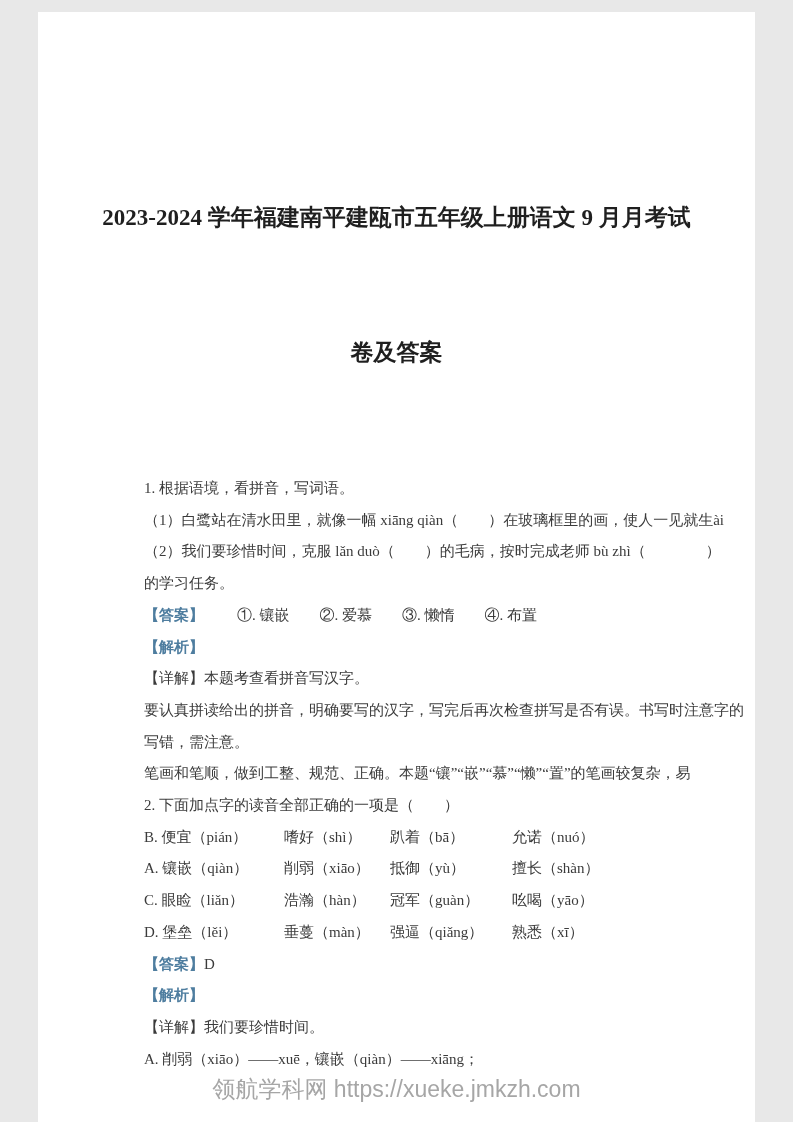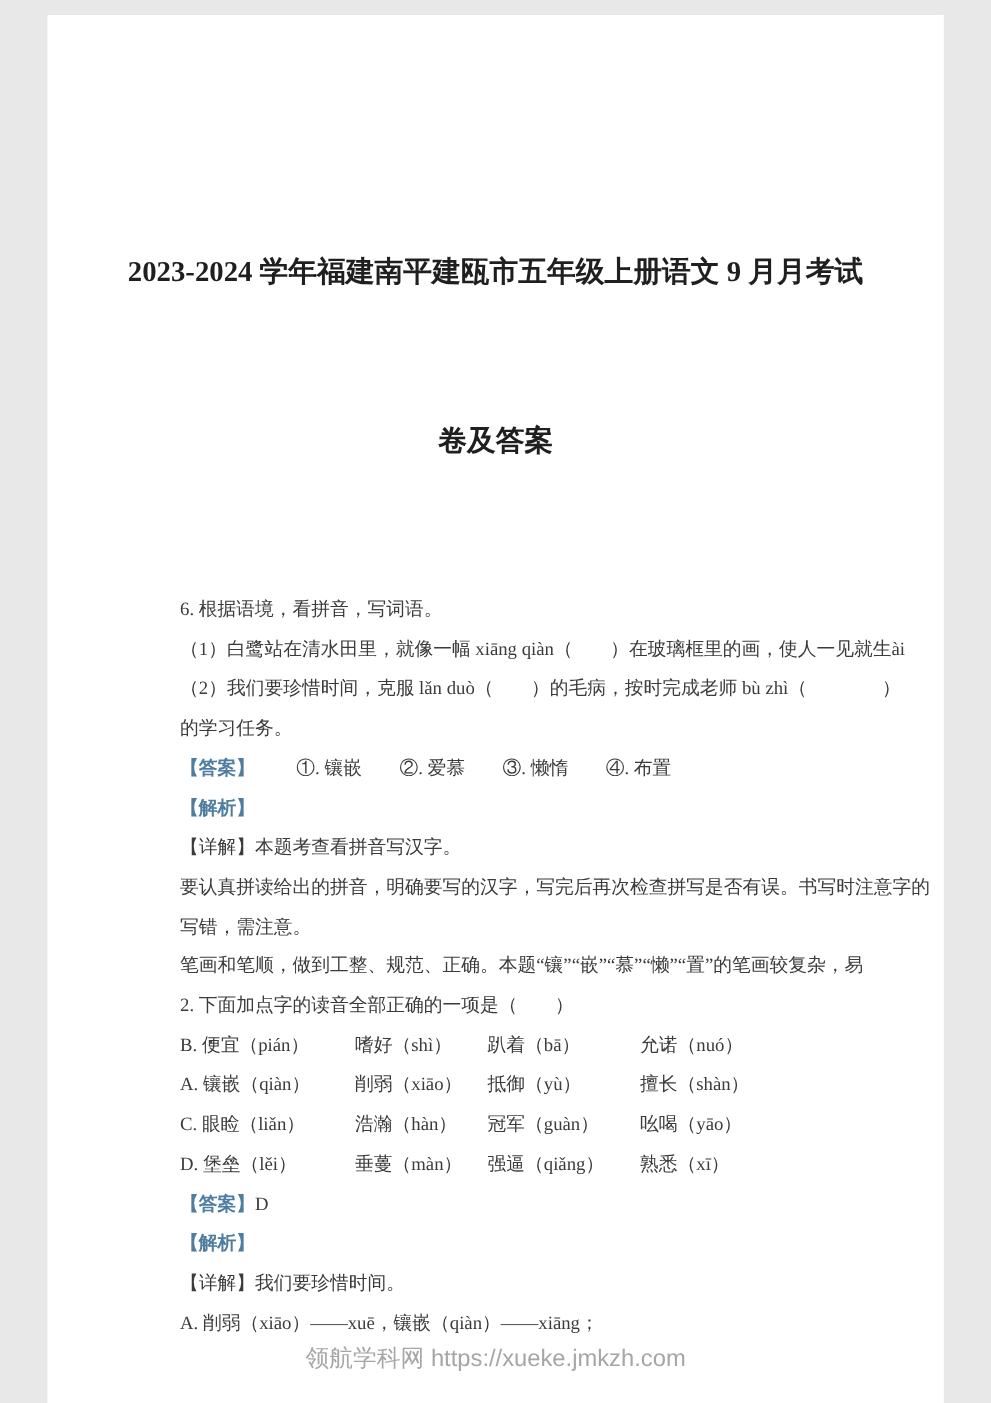--- a/index.html
+++ b/index.html
@@ -58,39 +58,39 @@
   .opt-row .c0{display:inline-block;width:140px;}
   .opt-row .c1{display:inline-block;width:106px;}
   .opt-row .c2{display:inline-block;width:122px;}
   .opt-row .c3{display:inline-block;}
   .footer{
     position:absolute;
     left:0;right:0;
     top:1062px;
     text-align:center;
     font-family:"Liberation Sans","DejaVu Sans",sans-serif;
-    font-size:19px;
+    font-size:23px;
     color:var(--footer,#a6a6a6);
     white-space:pre;
   }
 </style>
 </head>
 <body>
 
 <div class="page">
 
   <div class="doc-title">
     <div>2023-2024 学年福建南平建瓯市五年级上册语文 9 月月考试</div>
     <div>卷及答案</div>
   </div>
 
 
   <div class="body-text">
 
-    <p class="line">6. 根据语境，看拼音，写词语。</p>
+    <p class="line">1. 根据语境，看拼音，写词语。</p>
     <p class="line">（1）白鹭站在清水田里，就像一幅 xiāng qiàn（　　）在玻璃框里的画，使人一见就生ài</p>
     <p class="line">（2）我们要珍惜时间，克服 lǎn duò（　　）的毛病，按时完成老师 bù zhì（　　　　）</p>
     <p class="line">的学习任务。</p>
     <p class="line"><span class="blue">【答案】</span><span class="ans-items">①. 镶嵌　　②. 爱慕　　③. 懒惰　　④. 布置</span></p>
     <p class="line"><span class="blue">【解析】</span></p>
     <p class="line">【详解】本题考查看拼音写汉字。</p>
     <p class="line">要认真拼读给出的拼音，明确要写的汉字，写完后再次检查拼写是否有误。书写时注意字的</p>
     <p class="line">写错，需注意。</p>
     <p class="line">笔画和笔顺，做到工整、规范、正确。本题“镶”“嵌”“慕”“懒”“置”的笔画较复杂，易</p>
 

